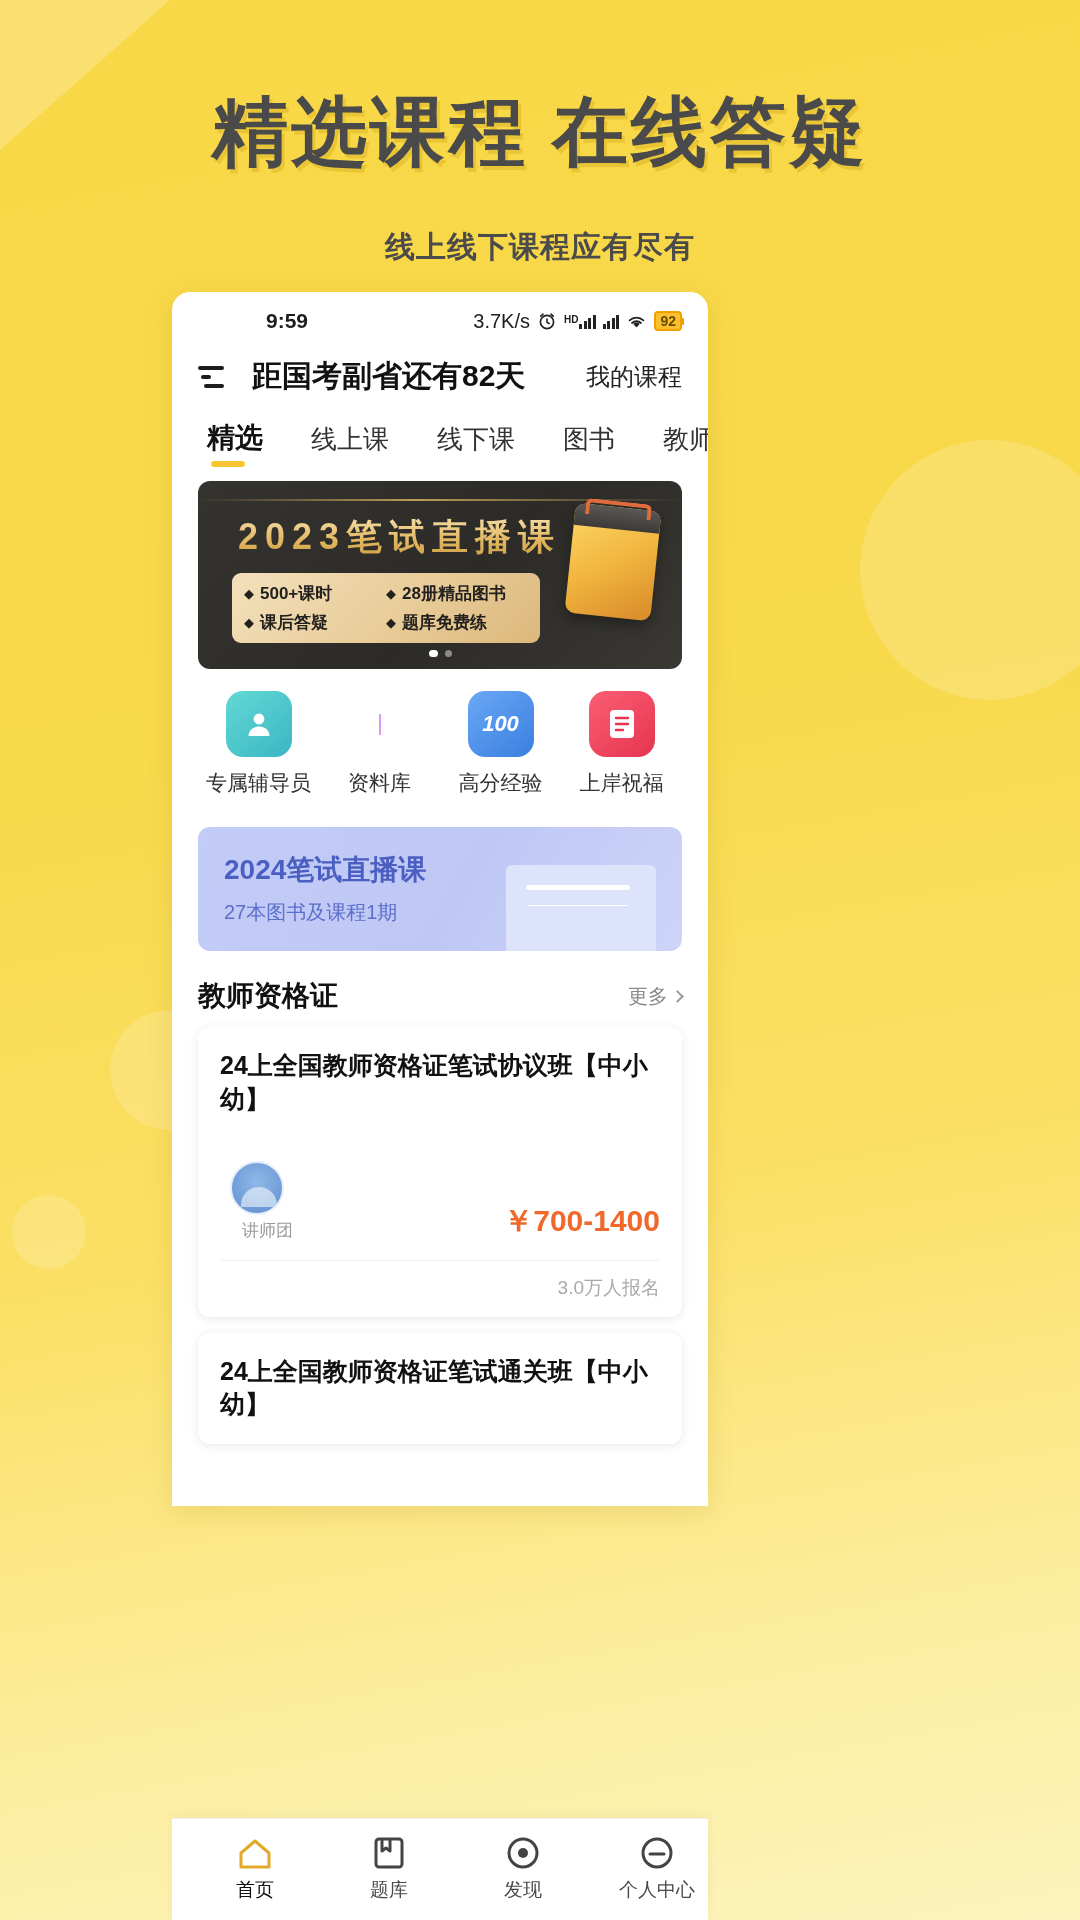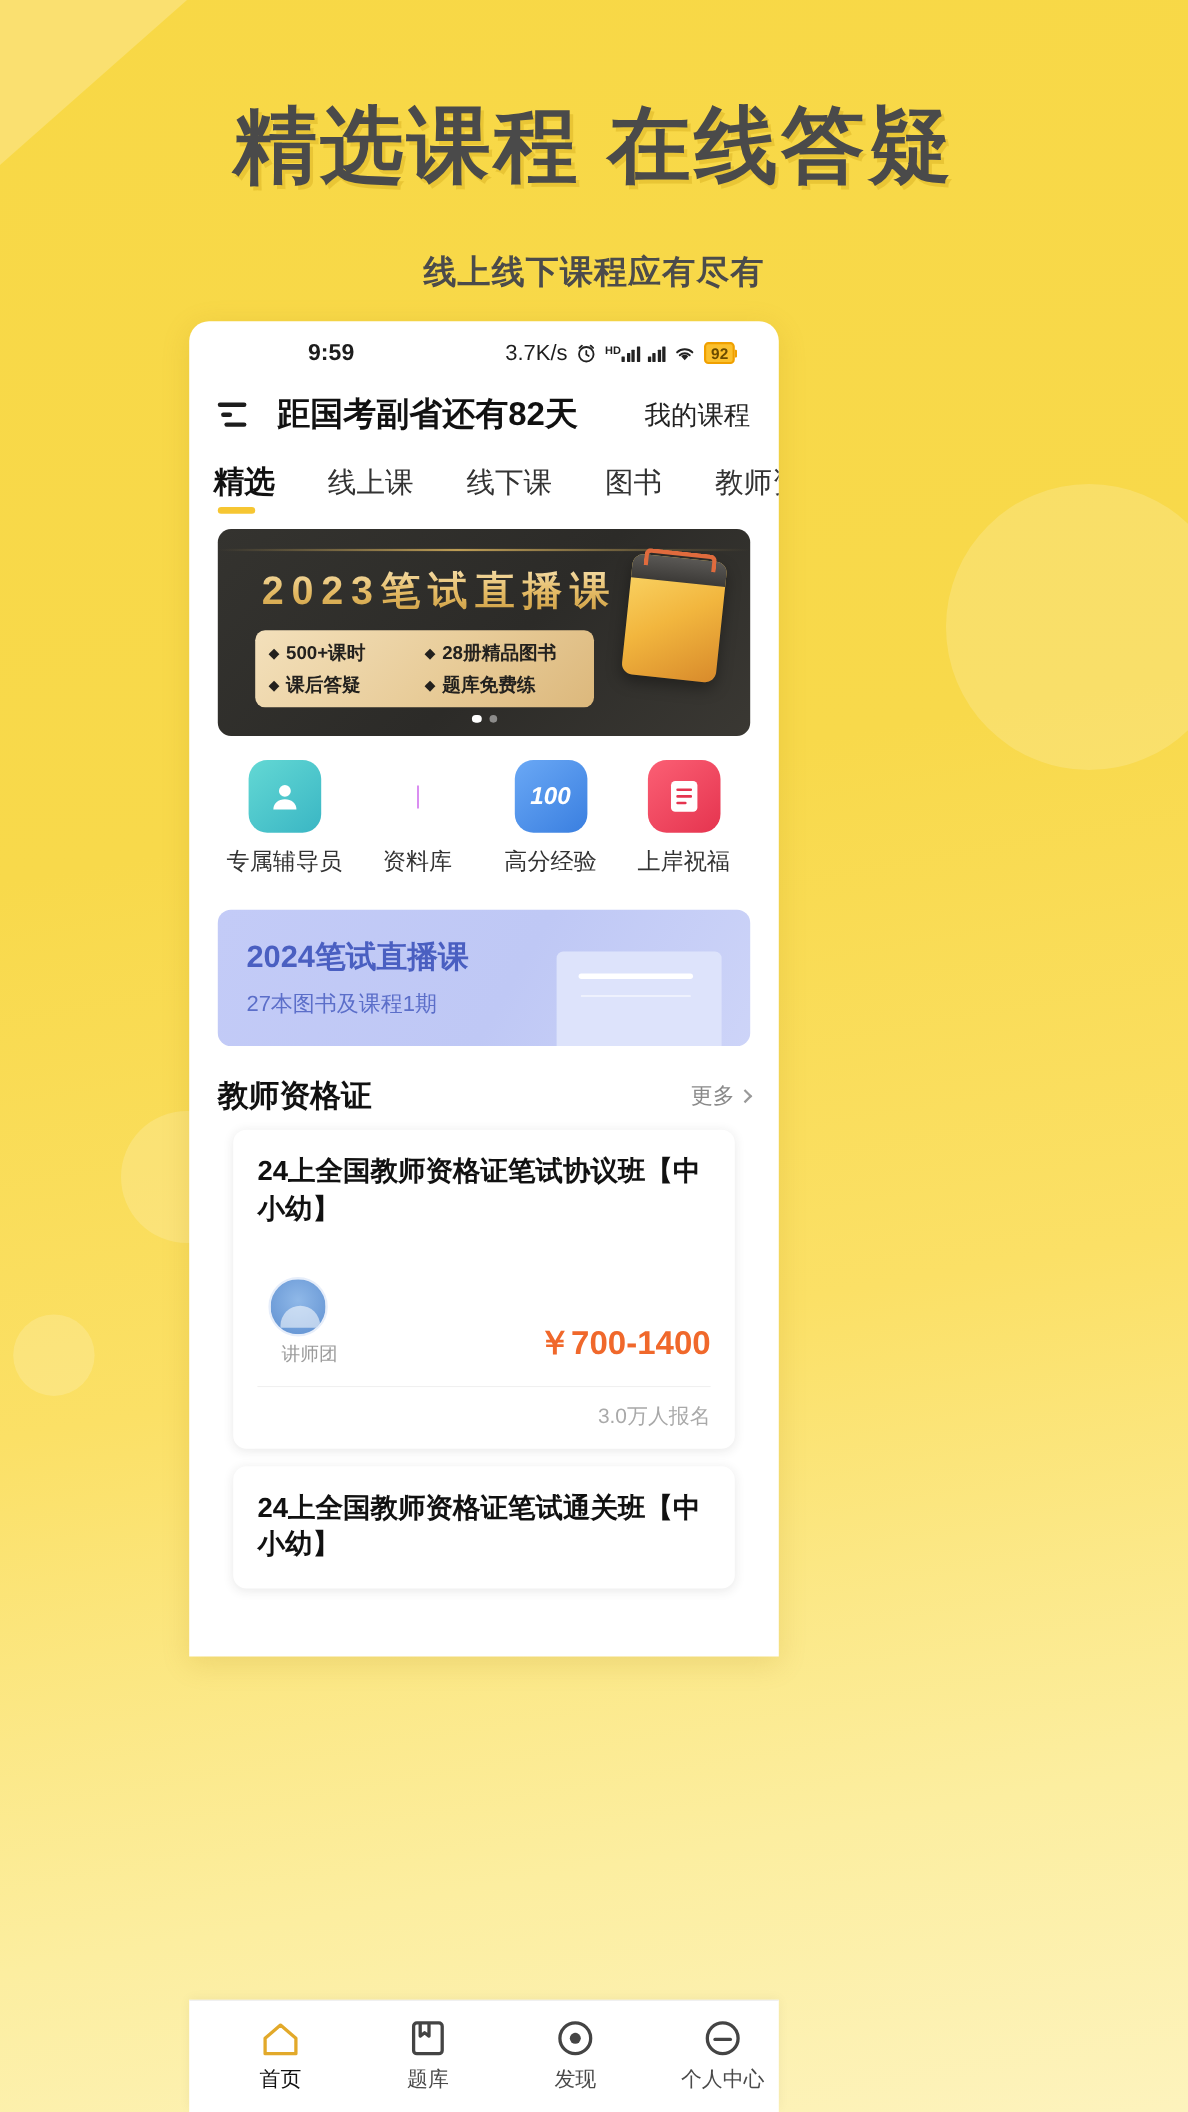--- a/index.html
+++ b/index.html
@@ -47,21 +47,21 @@
     width:536px; height:1214px;
     background:#ffffff;
     border-radius:18px 18px 0 0;
     box-shadow:0 6px 26px rgba(160,120,10,.16);
     overflow:hidden;
   }
 
   
   #statusbar {
     height:58px; display:flex; align-items:center;
-    padding:0 40px; font-size:21px; color:#1d1d1d; font-weight:600;
+    padding:0 26px; font-size:21px; color:#1d1d1d; font-weight:600;
   }
   #sb-time { margin-left:68px; }
   #sb-right { margin-left:auto; display:flex; align-items:center; gap:7px; }
   #sb-speed { font-size:20px; font-weight:500; }
   .sb-ico { display:inline-flex; align-items:flex-end; }
   .bars { display:inline-flex; align-items:flex-end; gap:1.5px; height:15px; }
   .bars i { width:3px; background:#222; display:block; border-radius:.5px; }
   .bars i:nth-child(1){height:5px} .bars i:nth-child(2){height:8px}
   .bars i:nth-child(3){height:11px} .bars i:nth-child(4){height:14px}
   .hd { font-size:10px; font-weight:bold; margin-right:1px; }
@@ -80,21 +80,21 @@
   #appbar { display:flex; align-items:center; padding:6px 26px 12px; }
   #menu-icon { width:32px; height:26px; position:relative; flex:none; }
   #menu-icon span { position:absolute; height:4px; background:#1d1d1d; border-radius:2px; }
   #menu-icon span:nth-child(1){ top:2px; left:0; width:26px; }
   #menu-icon span:nth-child(2){ top:11px; left:3px; width:10px; }
   #menu-icon span:nth-child(3){ top:20px; left:6px; width:20px; }
   #appbar-title { font-size:30px; font-weight:bold; color:#111; margin-left:22px; }
   #my-courses { margin-left:auto; font-size:24px; color:#222; }
 
   
-  #tabs { display:flex; align-items:center; padding:10px 22px 0; gap:48px; white-space:nowrap; overflow:hidden; }
+  #tabs { display:flex; align-items:flex-end; padding:10px 35px 0; gap:48px; white-space:nowrap; overflow:hidden; }
   .tab { font-size:26px; color:#333; position:relative; padding-bottom:14px; }
   .tab.active { font-weight:bold; color:#111; font-size:28px; }
   .tab.active::after {
     content:""; position:absolute; left:4px; bottom:4px;
     width:34px; height:6px; border-radius:3px; background:#f6c632;
   }
 
   
   #banner {
     margin:10px 26px 0; height:188px; border-radius:12px;
@@ -194,21 +194,21 @@
     box-shadow:0 18px 0 -2px #fff, 0 34px 0 -4px #fff;
   }
 
   
   #sec-head { display:flex; align-items:center; padding:26px 26px 12px; }
   #sec-title { font-size:28px; font-weight:bold; color:#111; }
   #sec-more { margin-left:auto; font-size:20px; color:#8a8a8a; display:flex; align-items:center; gap:5px; }
   .chev { width:9px; height:9px; border-top:2px solid #9a9a9a; border-right:2px solid #9a9a9a; transform:rotate(45deg); }
 
   
-  #courses { padding:0 40px; }
+  #courses { padding:0 26px; }
   .course {
     background:#fff; border-radius:12px; box-shadow:0 2px 10px rgba(40,40,40,.10);
     padding:22px 22px 0; margin-bottom:16px;
   }
   .c-title { font-size:25px; font-weight:bold; color:#111; line-height:1.35; }
   .c-mid { display:flex; align-items:flex-end; margin-top:44px; }
   .c-teach { text-align:center; }
   .c-avatar {
     width:54px; height:54px; border-radius:50%;
     background:radial-gradient(circle at 50% 38%,#8fb8e8,#5e8fd0);

